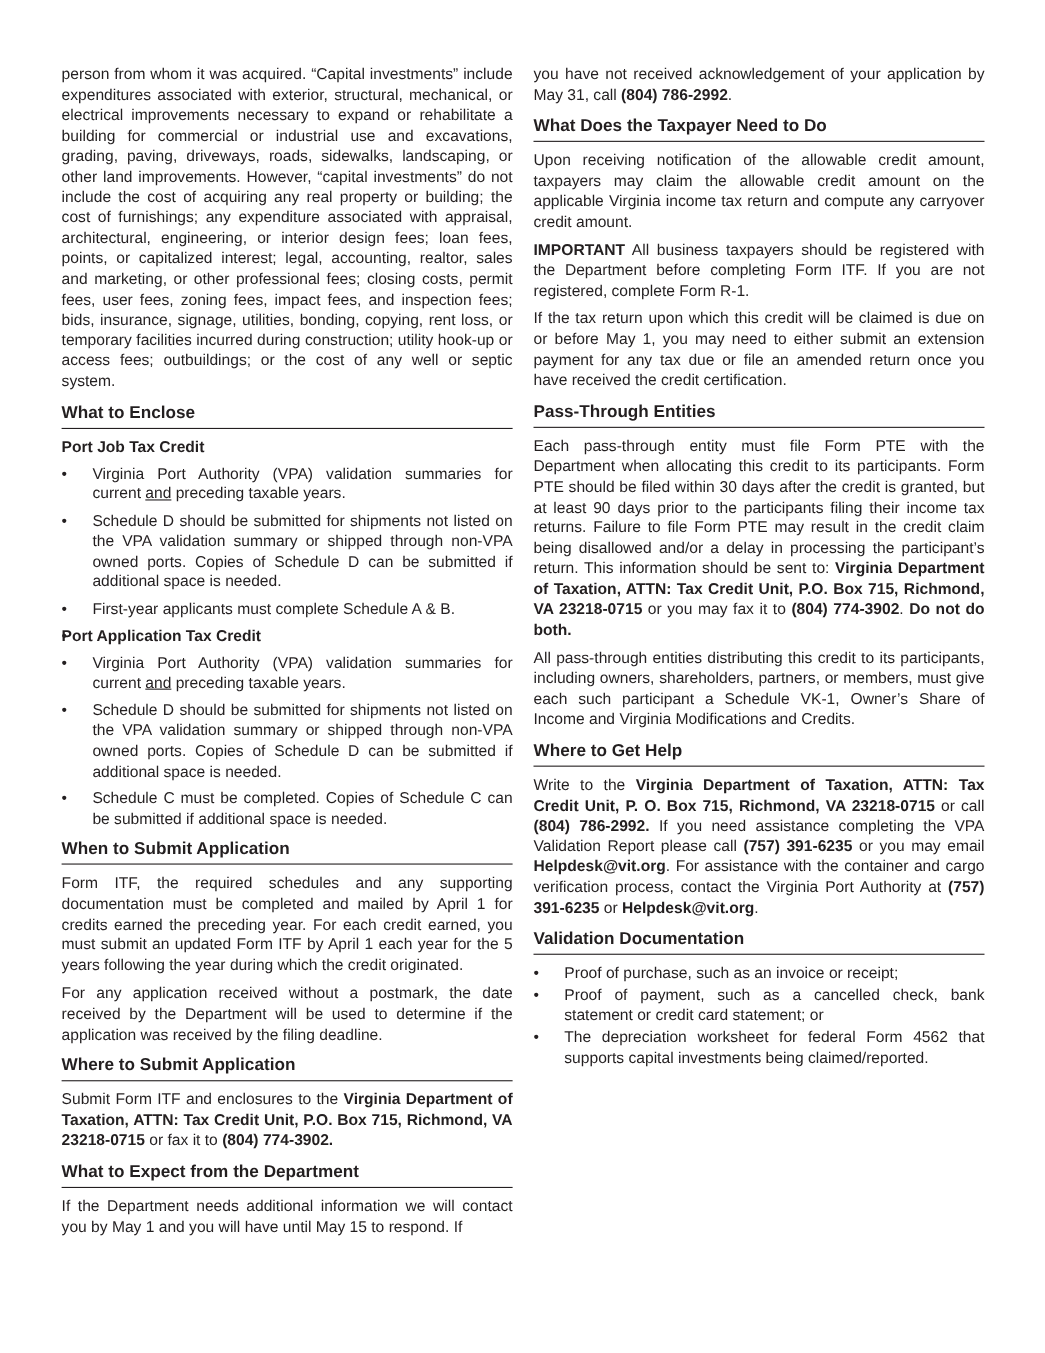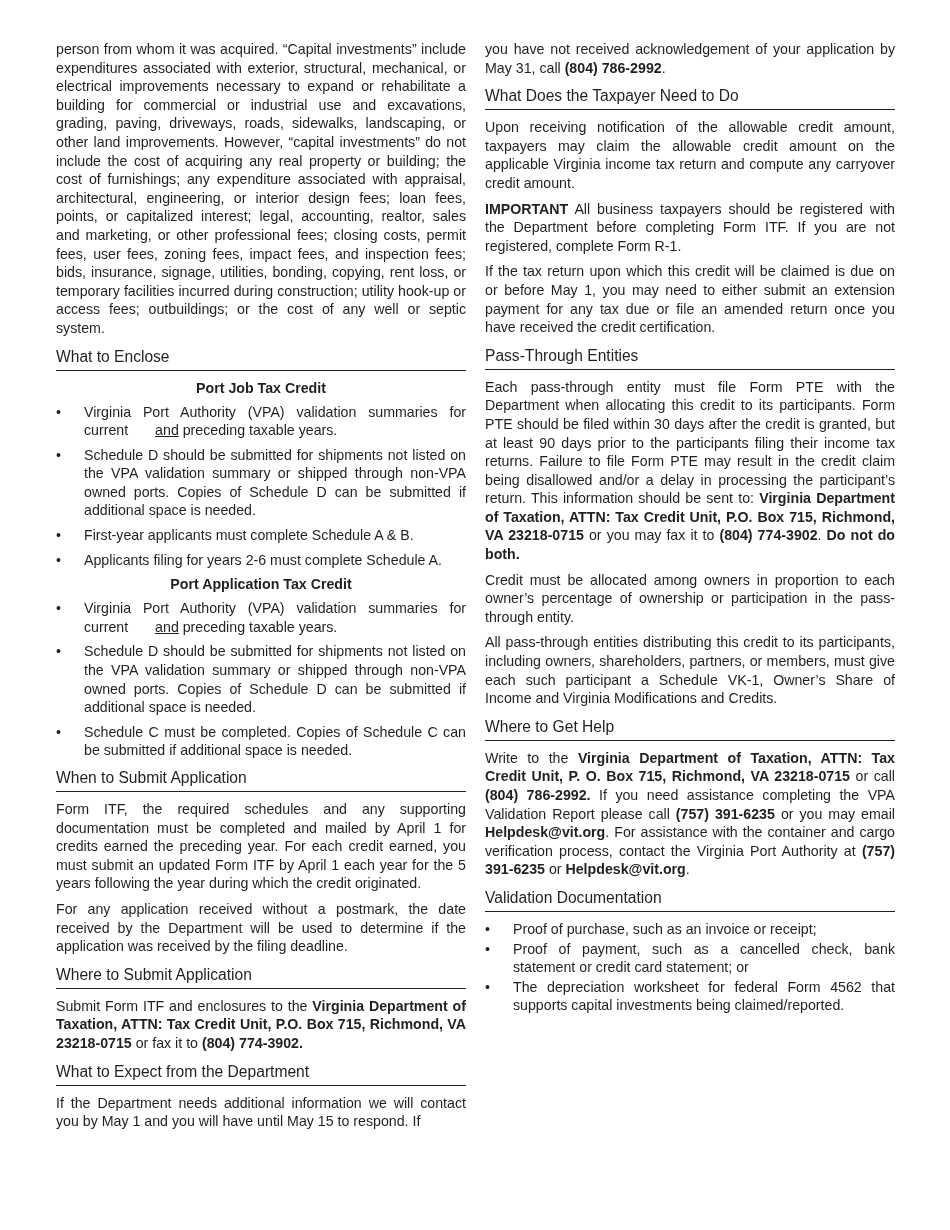--- a/index.html
+++ b/index.html
@@ -1,49 +1,49 @@
 <!DOCTYPE html>
 <html><head>
   <meta charset="utf-8">
   <style>
     html, body { margin: 0; padding: 0; background: #ffffff; }
     body {
       width: 950px; height: 1230px; position: relative; overflow: hidden;
       font-family: "Liberation Sans", sans-serif; color: #231f20;
       font-size: 14.2px; line-height: 18.6px;
     }
-    .col { position: absolute; top: 40px; width: 410px; }
+    .col { position: absolute; top: 59px; width: 410px; }
     .col-left { left: 56px; }
     .col-right { left: 485px; }
     p { margin: 0 0 7px 0; text-align: justify; }
     .h2 {
-      font-weight: normal; font-size: 15.6px; line-height: 20px;
+      font-weight: bold; font-size: 15.6px; line-height: 20px;
       border-bottom: 1.3px solid #231f20; padding: 2px 0 3px 0; margin: 4px 0 8px 0;
     }
-    .h3 { font-weight: bold; font-size: 14.2px; line-height: 18px; margin: 4px 0 6px 0; text-align: center; }
+    .h3 { font-weight: bold; font-size: 14.2px; line-height: 18px; margin: 4px 0 6px 0; }
     ul { list-style: none; margin: 0 0 6px 0; padding: 0; }
     ul li { position: relative; padding-left: 28px; margin-bottom: 6px; text-align: justify; }
     ul.tight li { margin-bottom: 1px; }
     ul li .bullet { position: absolute; left: 0; top: 0; }
     b { font-weight: bold; }
-    u { text-decoration: underline; margin-left: 23px; }
+    u { text-decoration: underline; }
   </style>
 </head>
 <body>
 
 <div class="col col-left">
   <p>person from whom it was acquired. “Capital investments” include expenditures associated with exterior, structural, mechanical, or electrical improvements necessary to expand or rehabilitate a building for commercial or industrial use and excavations, grading, paving, driveways, roads, sidewalks, landscaping, or other land improvements. However, “capital investments” do not include the cost of acquiring any real property or building; the cost of furnishings; any expenditure associated with appraisal, architectural, engineering, or interior design fees; loan fees, points, or capitalized interest; legal, accounting, realtor, sales and marketing, or other professional fees; closing costs, permit fees, user fees, zoning fees, impact fees, and inspection fees; bids, insurance, signage, utilities, bonding, copying, rent loss, or temporary facilities incurred during construction; utility hook-up or access fees; outbuildings; or the cost of any well or septic system.</p>
 
   <div class="h2">What to Enclose</div>
   <div class="h3">Port Job Tax Credit</div>
   <ul>
     <li><span class="bullet">•</span><span>Virginia Port Authority (VPA) validation summaries for current </span><u>and</u><span> preceding taxable years.</span></li>
     <li><span class="bullet">•</span><span>Schedule D should be submitted for shipments not listed on the VPA validation summary or shipped through non-VPA owned ports. Copies of Schedule D can be submitted if additional space is needed.</span></li>
     <li><span class="bullet">•</span><span>First-year applicants must complete Schedule A &amp; B.</span></li>
-    <li><span class="bullet">•</span><span>Applicants filing for years 2-6 must complete Schedule A.</span></li>
+    <li><span class="bullet">•</span></li>
   </ul>
 
   <div class="h3">Port Application Tax Credit</div>
   <ul>
     <li><span class="bullet">•</span><span>Virginia Port Authority (VPA) validation summaries for current </span><u>and</u><span> preceding taxable years.</span></li>
     <li><span class="bullet">•</span><span>Schedule D should be submitted for shipments not listed on the VPA validation summary or shipped through non-VPA owned ports. Copies of Schedule D can be submitted if additional space is needed.</span></li>
     <li><span class="bullet">•</span><span>Schedule C must be completed. Copies of Schedule C can be submitted if additional space is needed.</span></li>
   </ul>
 
   <div class="h2">When to Submit Application</div>
@@ -60,21 +60,20 @@
 <div class="col col-right">
   <p><span>you have not received acknowledgement of your application by May 31, call </span><b>(804) 786-2992</b><span>.</span></p>
 
   <div class="h2">What Does the Taxpayer Need to Do</div>
   <p>Upon receiving notification of the allowable credit amount, taxpayers may claim the allowable credit amount on the applicable Virginia income tax return and compute any carryover credit amount.</p>
   <p><b>IMPORTANT</b><span> All business taxpayers should be registered with the Department before completing Form ITF. If you are not registered, complete Form R-1.</span></p>
   <p>If the tax return upon which this credit will be claimed is due on or before May 1, you may need to either submit an extension payment for any tax due or file an amended return once you have received the credit certification.</p>
 
   <div class="h2">Pass-Through Entities</div>
   <p><span>Each pass-through entity must file Form PTE with the Department when allocating this credit to its participants. Form PTE should be filed within 30 days after the credit is granted, but at least 90 days prior to the participants filing their income tax returns. Failure to file Form PTE may result in the credit claim being disallowed and/or a delay in processing the participant’s return. This information should be sent to: </span><b>Virginia Department of Taxation, ATTN: Tax Credit Unit, P.O. Box 715, Richmond, VA 23218-0715</b><span> or you may fax it to </span><b>(804) 774-3902</b><span>. </span><b>Do not do both.</b></p>
-  <p>Credit must be allocated among owners in proportion to each owner’s percentage of ownership or participation in the pass-through entity.</p>
   <p>All pass-through entities distributing this credit to its participants, including owners, shareholders, partners, or members, must give each such participant a Schedule VK-1, Owner’s Share of Income and Virginia Modifications and Credits.</p>
 
   <div class="h2">Where to Get Help</div>
   <p><span>Write to the </span><b>Virginia Department of Taxation, ATTN: Tax Credit Unit, P. O. Box 715, Richmond, VA 23218-0715</b><span> or call </span><b>(804) 786-2992.</b><span> If you need assistance completing the VPA Validation Report please call </span><b>(757) 391-6235</b><span> or you may email </span><b>Helpdesk@vit.org</b><span>. For assistance with the container and cargo verification process, contact the Virginia Port Authority at </span><b>(757) 391-6235</b><span> or </span><b>Helpdesk@vit.org</b><span>.</span></p>
 
   <div class="h2">Validation Documentation</div>
   <ul class="tight">
     <li><span class="bullet">•</span><span>Proof of purchase, such as an invoice or receipt;</span></li>
     <li><span class="bullet">•</span><span>Proof of payment, such as a cancelled check, bank statement or credit card statement; or</span></li>
     <li><span class="bullet">•</span><span>The depreciation worksheet for federal Form 4562 that supports capital investments being claimed/reported.</span></li>

